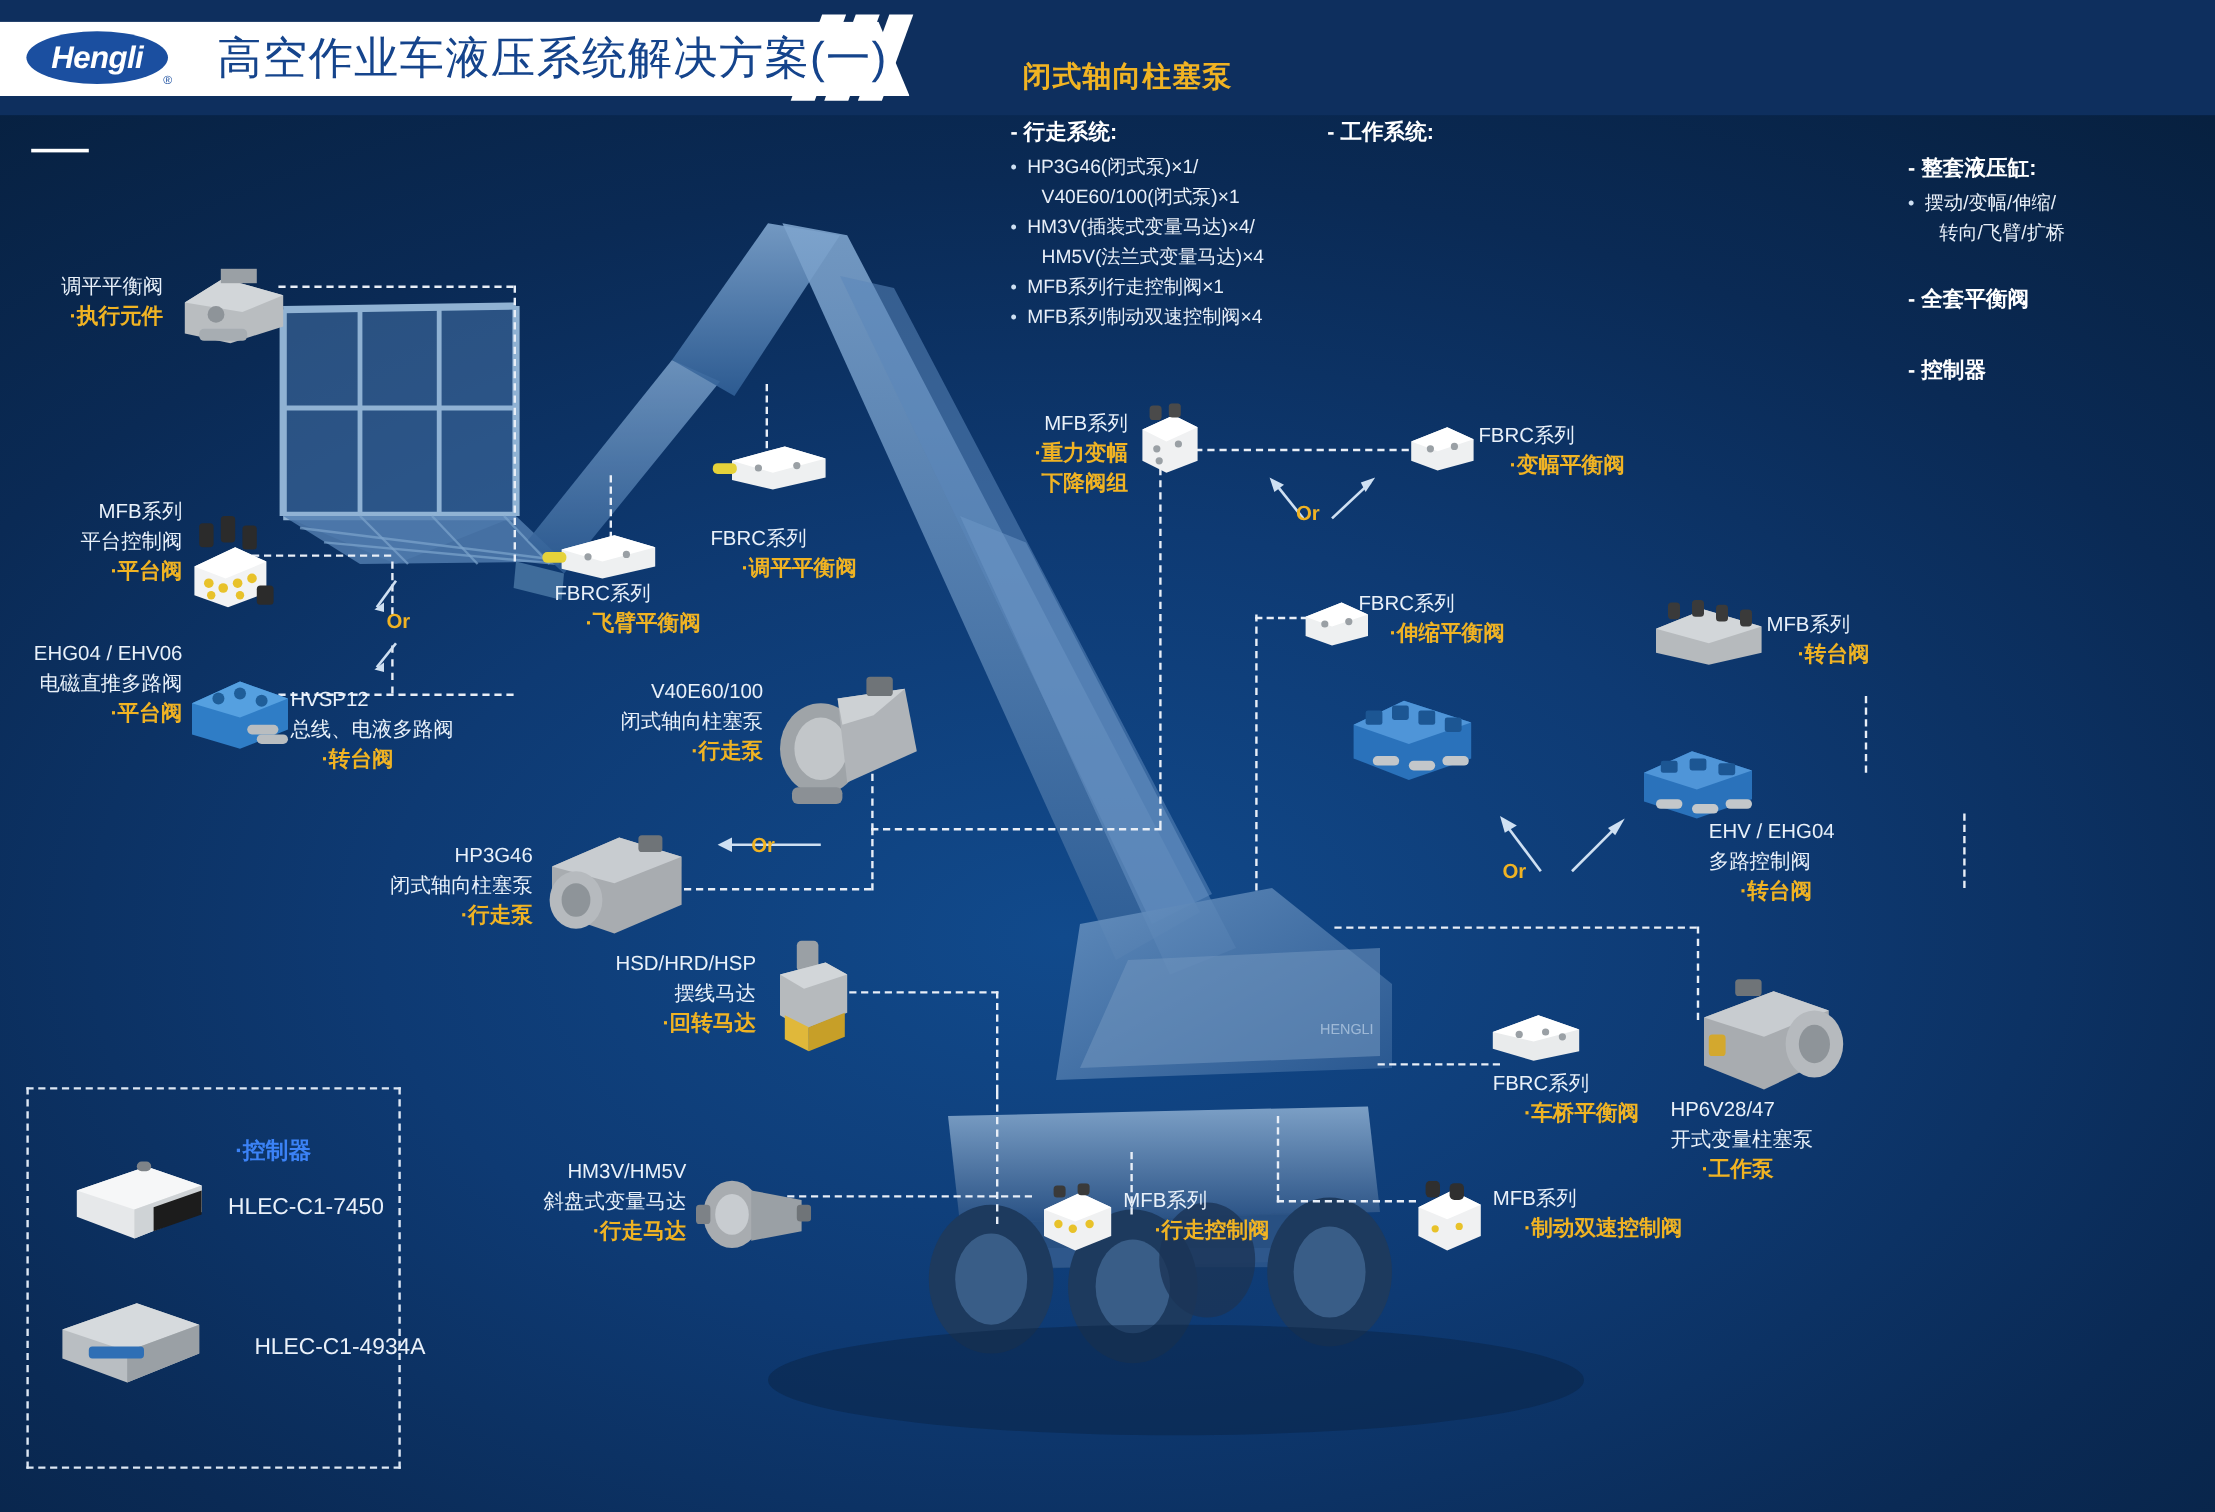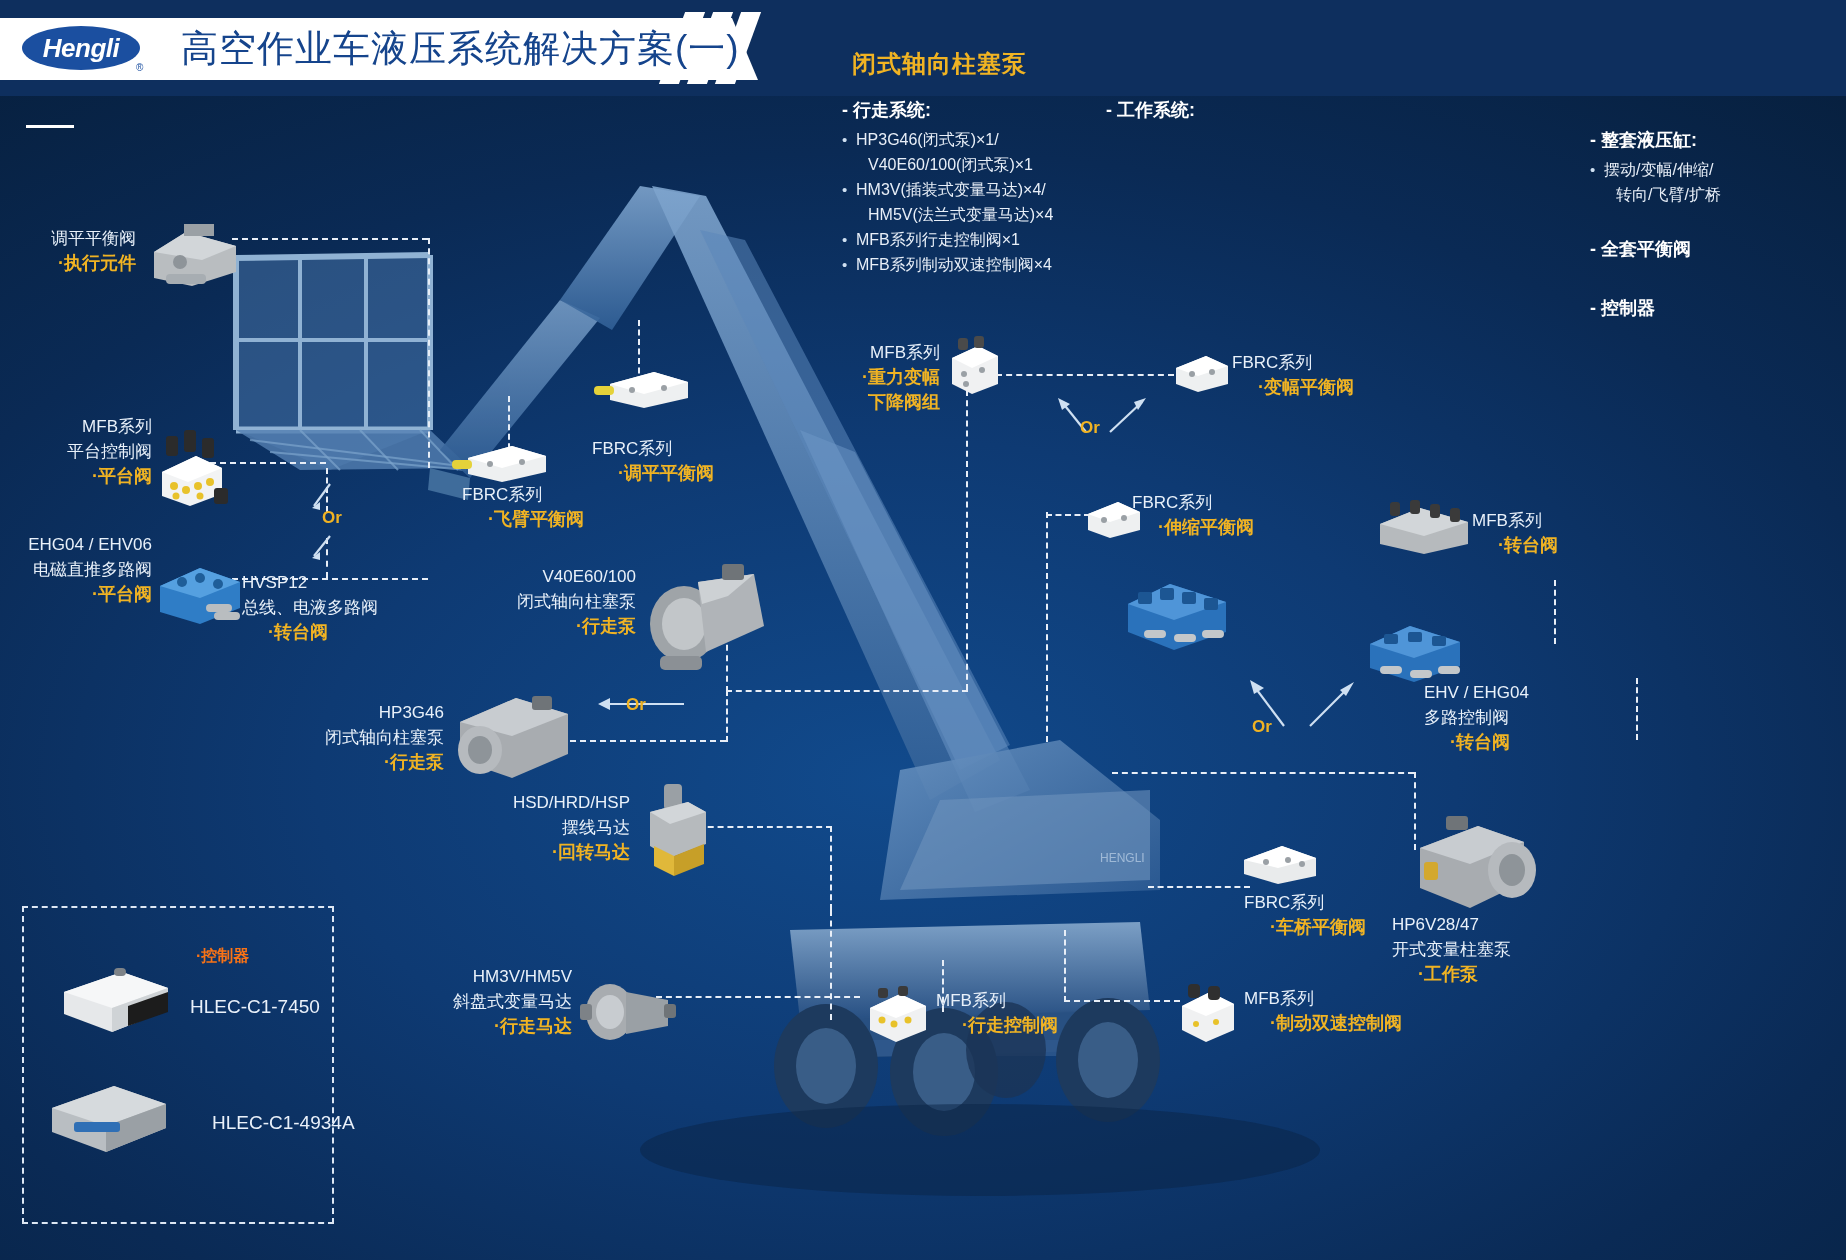--- a/index.html
+++ b/index.html
@@ -81,21 +81,21 @@
 
   
   .dash-h { position:absolute; height:0; border-top:2px dashed #e8eef7; }
   .dash-v { position:absolute; width:0; border-left:2px dashed #e8eef7; }
 
   
   .ctrl-box {
     position:absolute; left:22px; top:906px; width:312px; height:318px;
     border:2px dashed #dde7f4;
   }
-  .ctrl-title { position:absolute; left:196px; top:946px; font-size:16px; font-weight:bold; color:#f97316; }
+  .ctrl-title { position:absolute; left:196px; top:946px; font-size:19px; font-weight:bold; color:#3b82f6; }
   .ctrl-name { position:absolute; font-size:19px; color:#eaf1fa; white-space:nowrap; }
 
   
   .prod { position:absolute; }
 
   svg { display:block; }
 </style>
 </head>
 <body>
 

